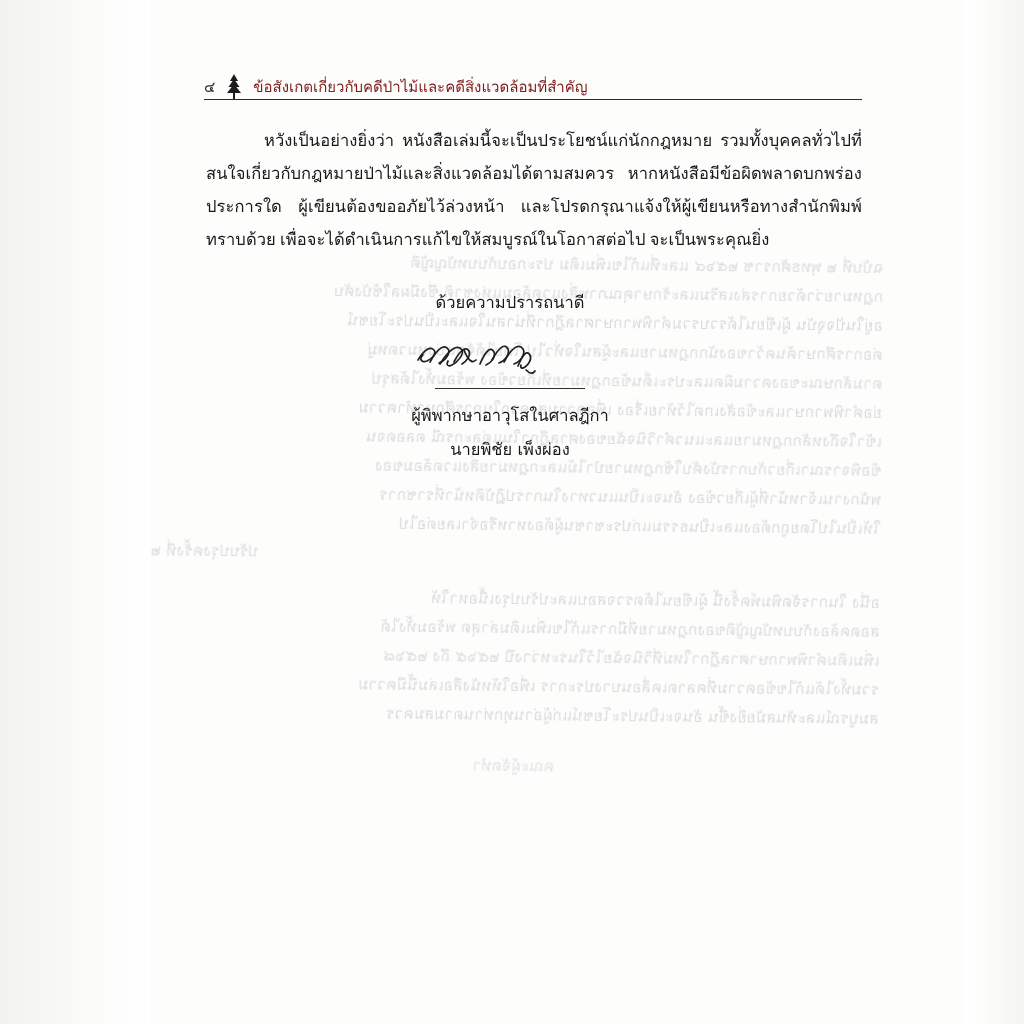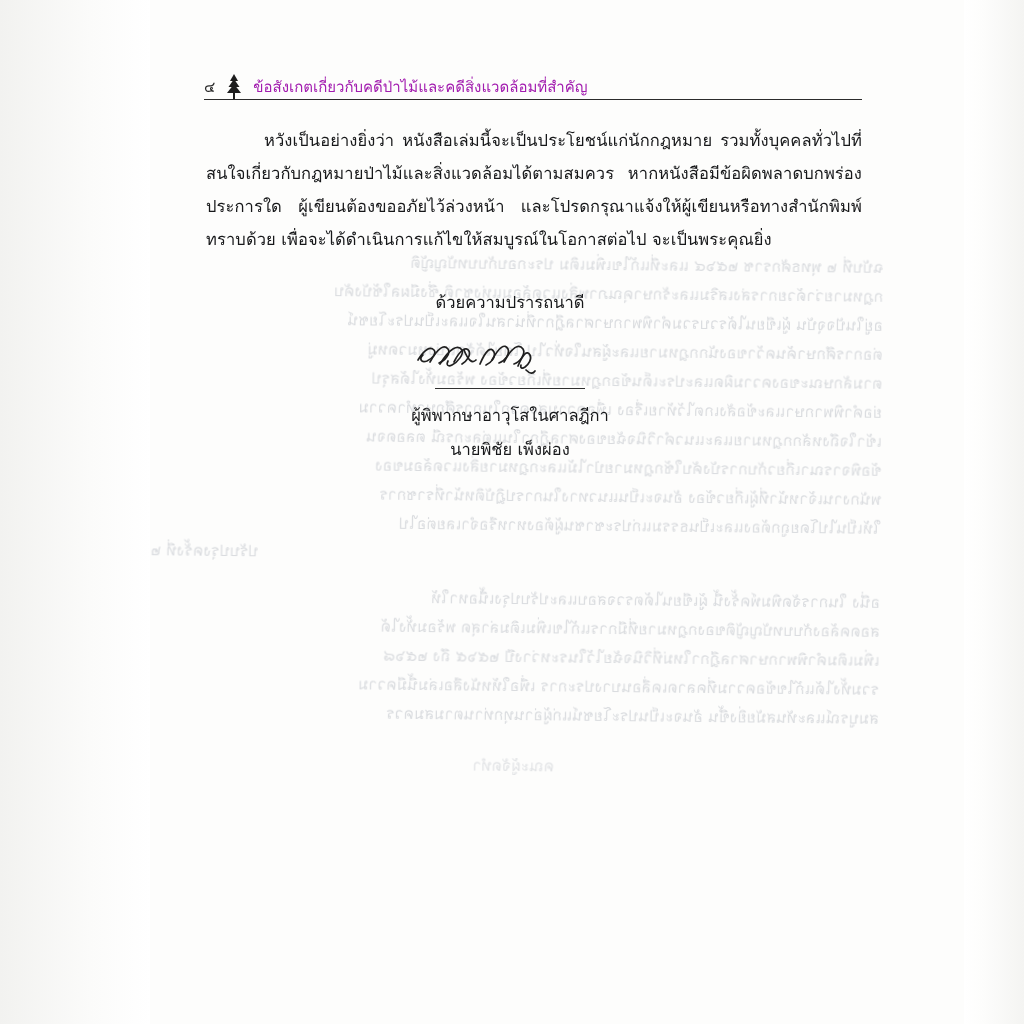--- a/index.html
+++ b/index.html
@@ -69,40 +69,41 @@
   }
   .tree-icon {
     width: 18px;
     height: 24px;
     position: relative;
     flex: 0 0 auto;
   }
   .tree-icon svg { display: block; }
   .header-title {
     font-size: 15px;
-    color: #a21caf;
+    color: #7f1d1d;
     line-height: 1;
     padding-bottom: 3px;
     white-space: nowrap;
   }
   .header-rule {
     position: absolute;
     left: 54px;
     top: 99px;
     width: 658px;
     height: 1px;
     background: #2b2b2b;
   }
 
   
   .body-block {
     position: absolute;
     left: 56px;
     top: 124px;
     width: 656px;
+    font-family: Liberation Serif, serif;
   }
   .para {
     font-size: 16.5px;
     line-height: 33px;
     color: #17181a;
     text-align: justify;
     text-indent: 58px;
     margin: 0;
     letter-spacing: 0.1px;
   }

